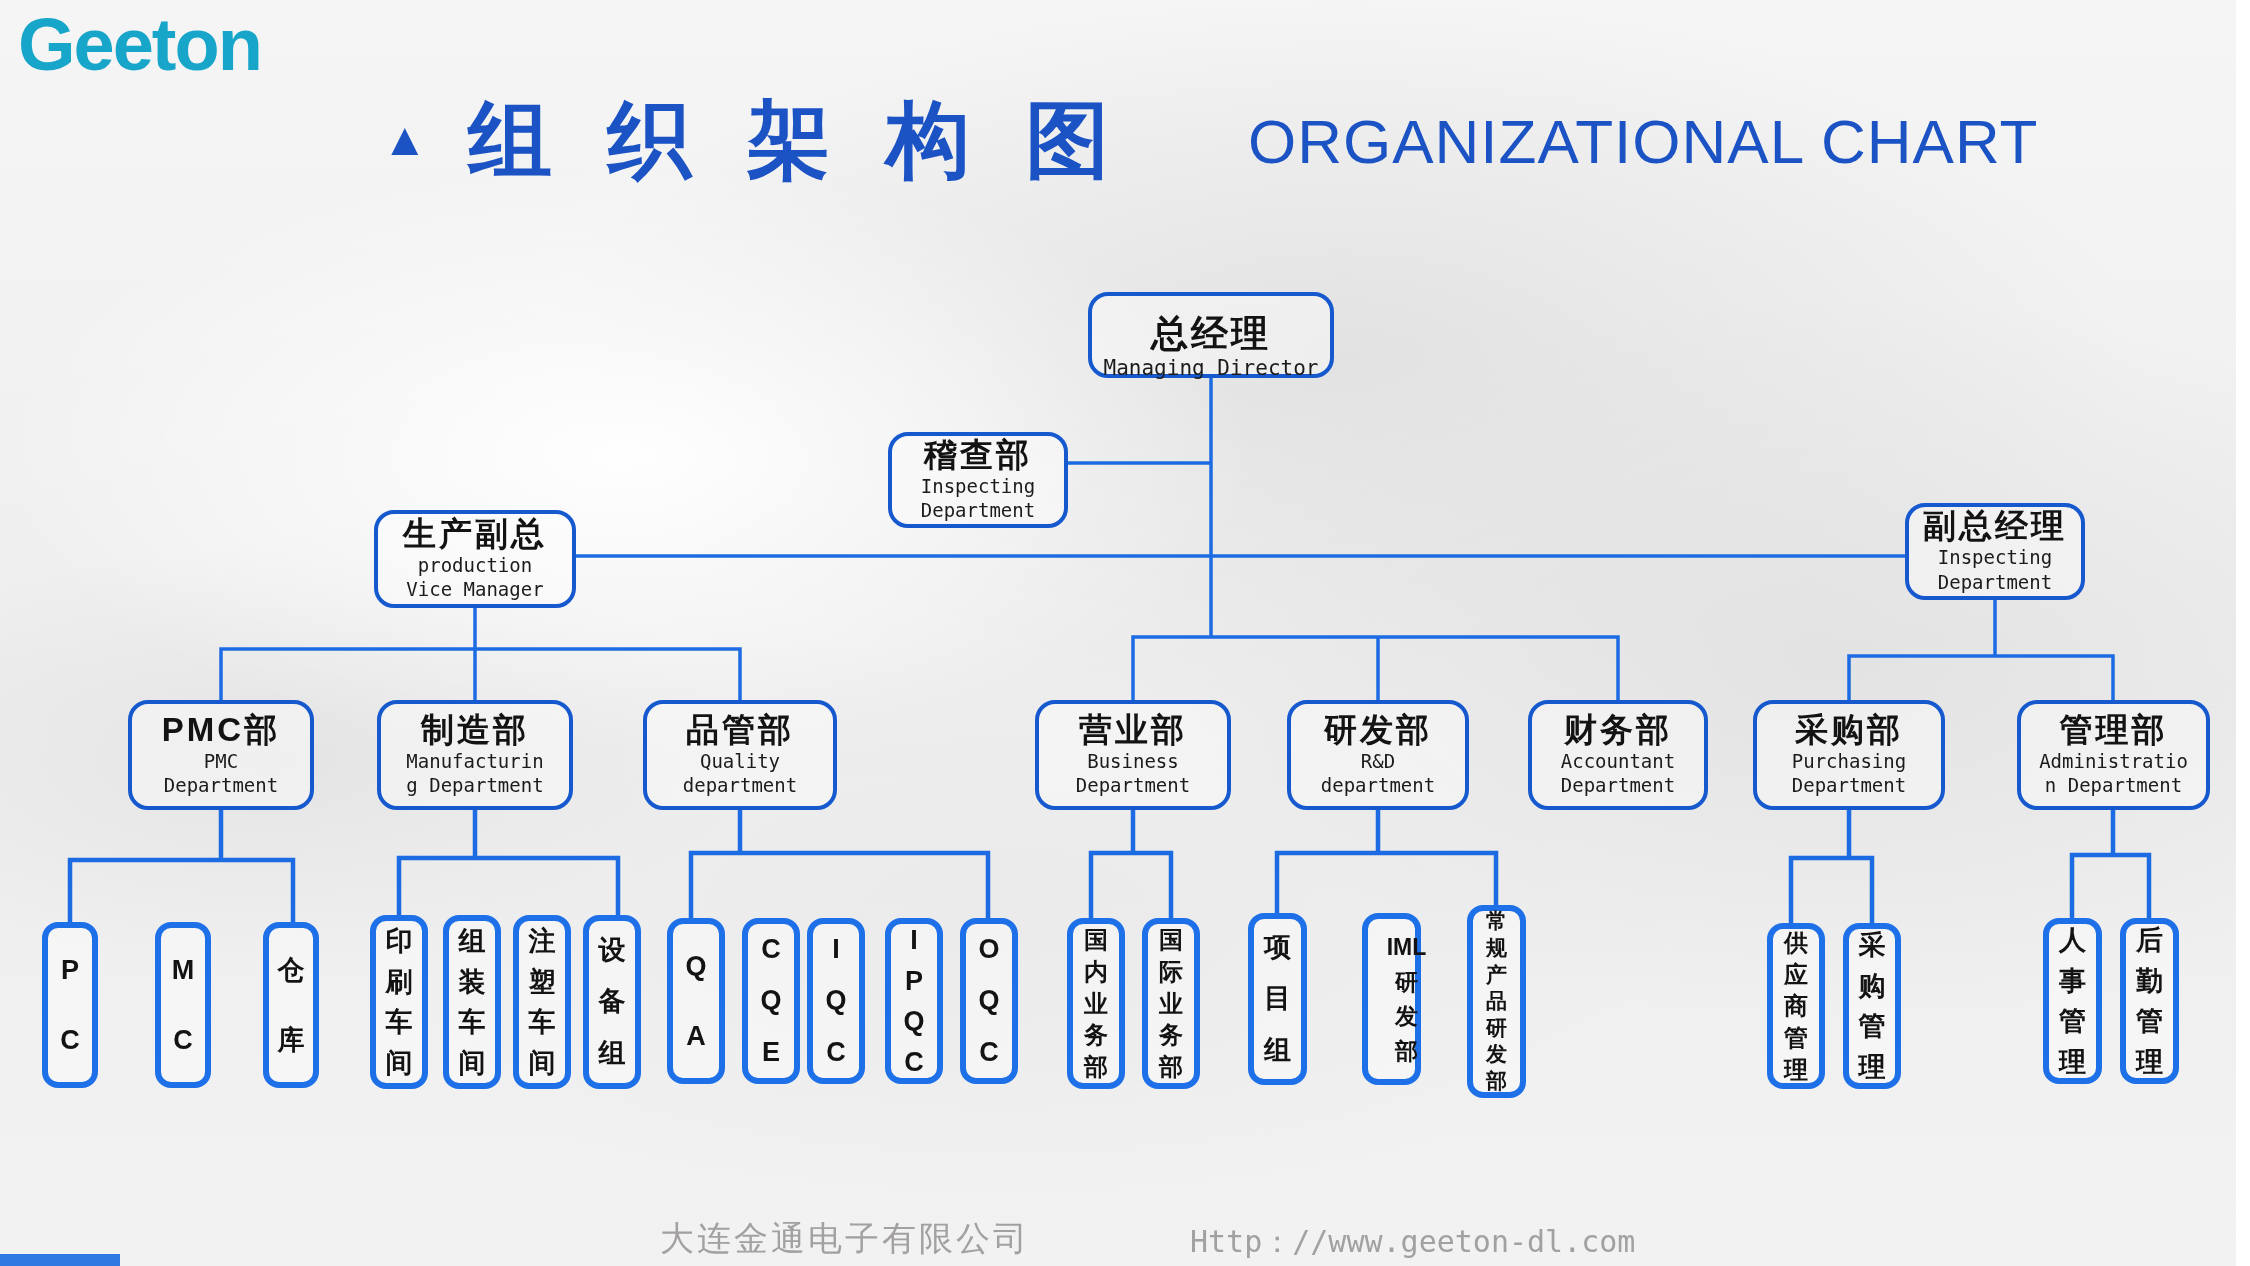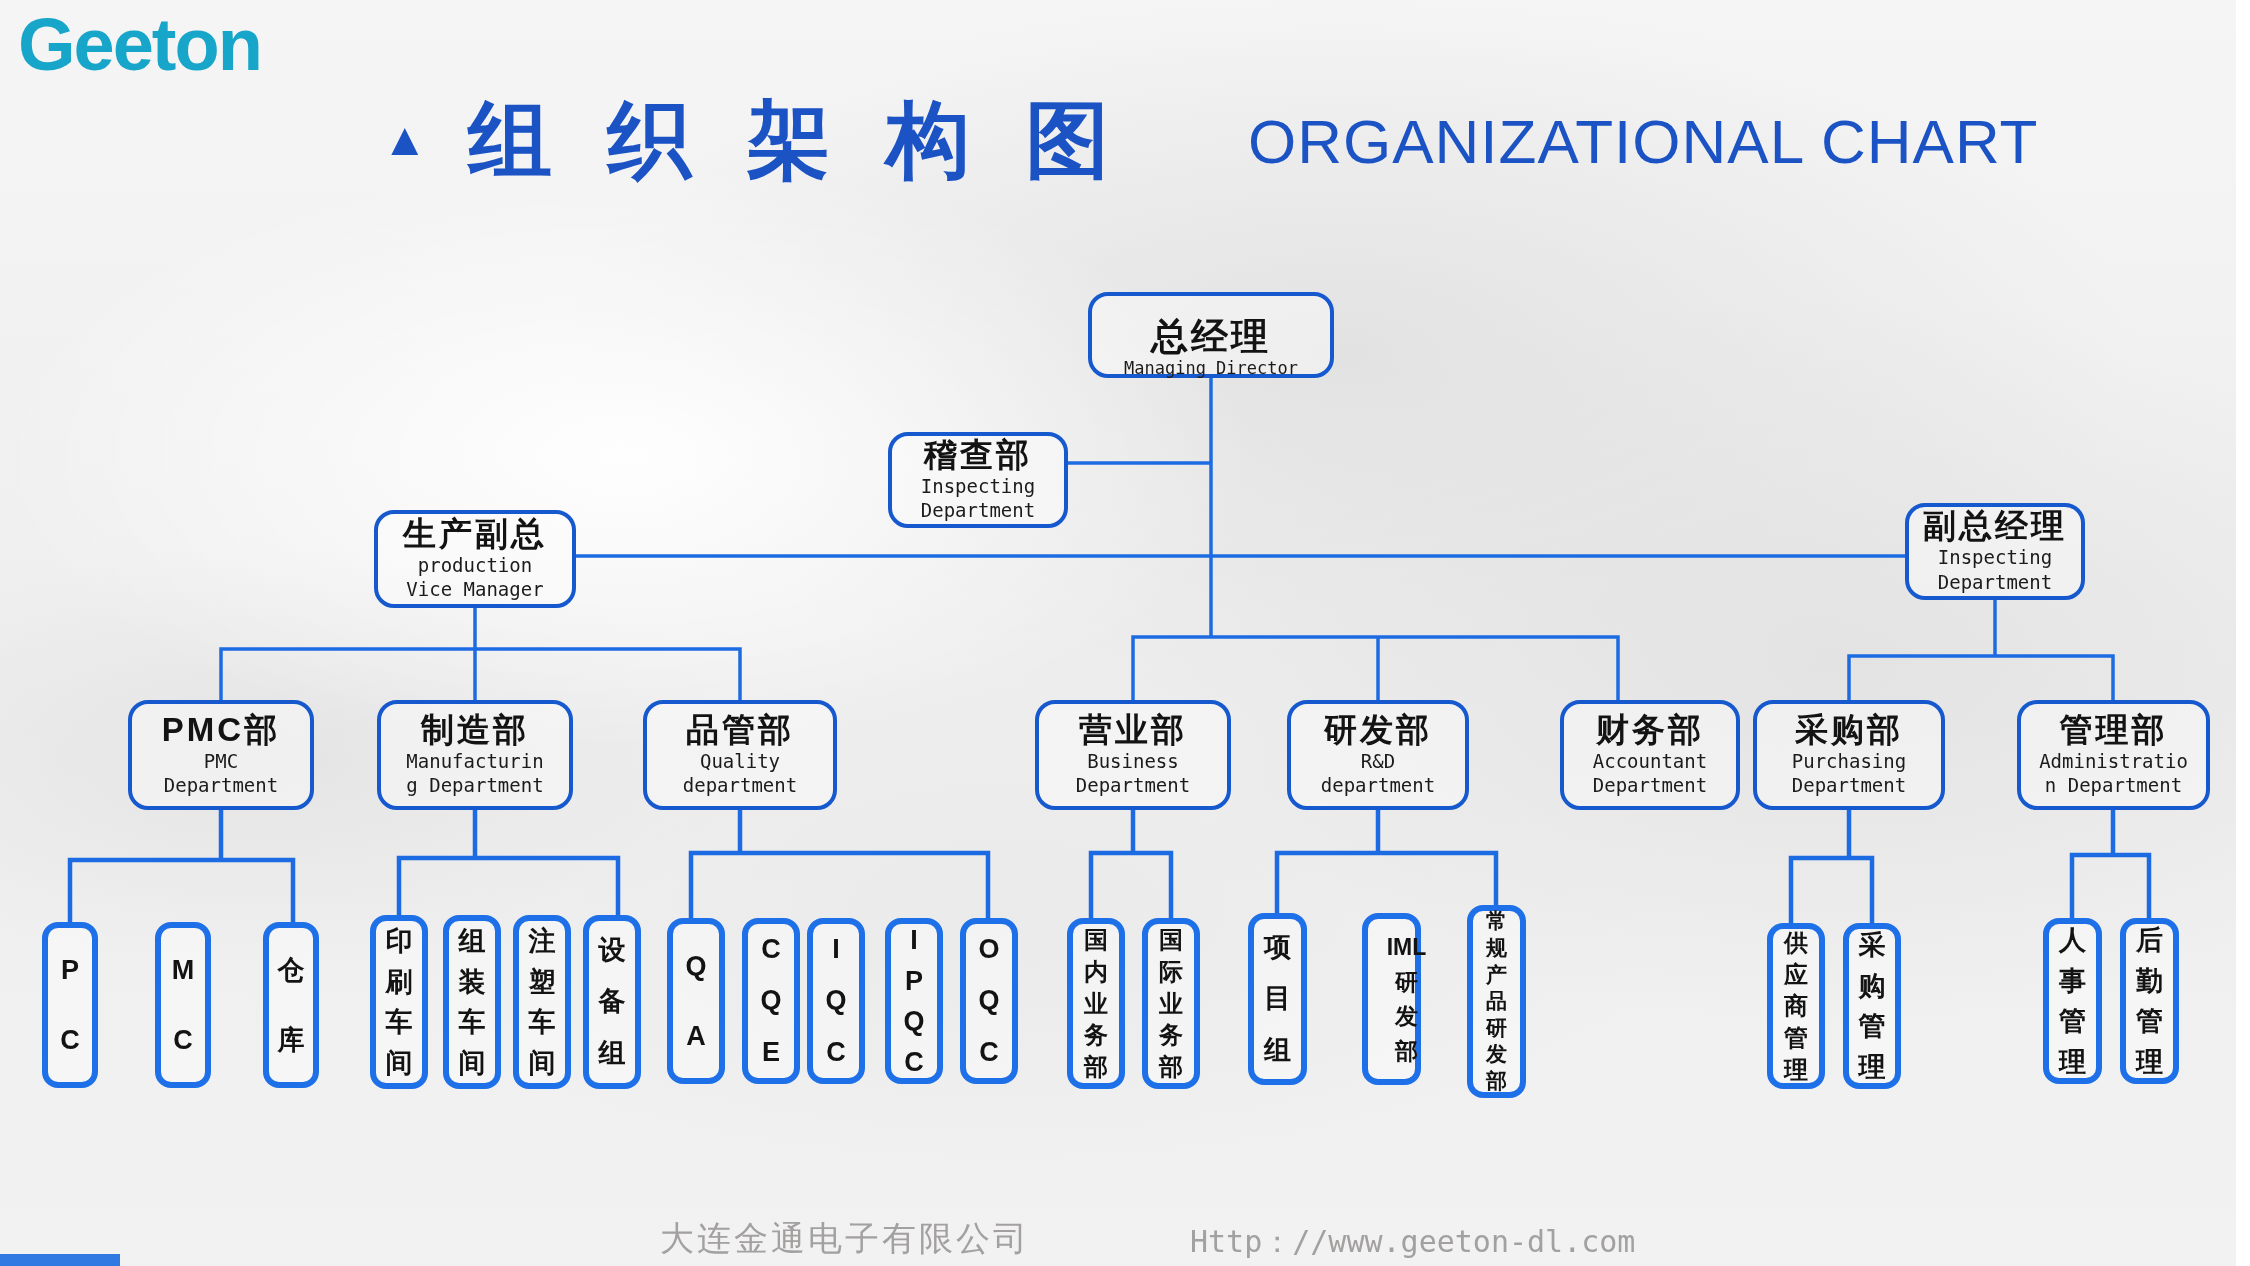--- a/index.html
+++ b/index.html
@@ -18,21 +18,21 @@
   .bullet { position:absolute; left:382px; top:112px; font-size:46px; color:#1b52c4; }
   .title-zh { position:absolute; left:468px; top:84px; font-size:84px; font-weight:700; letter-spacing:16px; color:#1b52c4; white-space:nowrap; }
   .title-en { position:absolute; left:1248px; top:106px; font-size:62px; font-weight:400; letter-spacing:1px; color:#1b52c4; white-space:nowrap; }
 
   .node { position:absolute; box-sizing:border-box; border:4px solid #1659cf; border-radius:20px;
           background:rgba(252,252,252,.45); display:flex; flex-direction:column; align-items:center;
           justify-content:center; text-align:center; color:#131313; }
   .node .zh { font-size:33px; font-weight:600; letter-spacing:3px; line-height:1.12; white-space:nowrap; }
   .node .en { font-family:"DejaVu Sans Mono", monospace; font-size:19px; line-height:1.3; white-space:pre-line; color:#1b1b1b; }
   .node.root .zh { font-size:37px;margin-top:25px; }
-  .node.root .en { font-size:17px; }
+  .node.root .en { font-size:21px; }
 
   .leaf { position:absolute; box-sizing:border-box; border:6px solid #1e70e8; border-radius:16px;
           background:rgba(252,252,252,.5); display:flex; align-items:center; justify-content:center;
           text-align:center; color:#131313; font-size:27px; font-weight:600; white-space:pre-line; }
   .leaf.l2 { line-height:2.6; }
   .leaf.l3 { line-height:1.9; }
   .leaf.l4 { line-height:1.5; }
   .leaf.l5 { font-size:24px; line-height:1.32; }
   .leaf.l7 { font-size:21px; line-height:1.27; }
   .leaf.iml { font-size:23px;padding-left:30px; }
@@ -112,21 +112,21 @@
   <div class="node" style="left:1035px;top:700px;width:196px;height:110px;">
     <div class="zh">营业部</div>
     <div class="en">Business
 Department</div>
   </div>
   <div class="node" style="left:1287px;top:700px;width:182px;height:110px;">
     <div class="zh">研发部</div>
     <div class="en">R&amp;D
 department</div>
   </div>
-  <div class="node" style="left:1528px;top:700px;width:180px;height:110px;margin-left:32px;">
+  <div class="node" style="left:1528px;top:700px;width:180px;height:110px;">
     <div class="zh">财务部</div>
     <div class="en">Accountant
 Department</div>
   </div>
   <div class="node" style="left:1753px;top:700px;width:192px;height:110px;">
     <div class="zh">采购部</div>
     <div class="en">Purchasing
 Department</div>
   </div>
   <div class="node" style="left:2017px;top:700px;width:193px;height:110px;">

